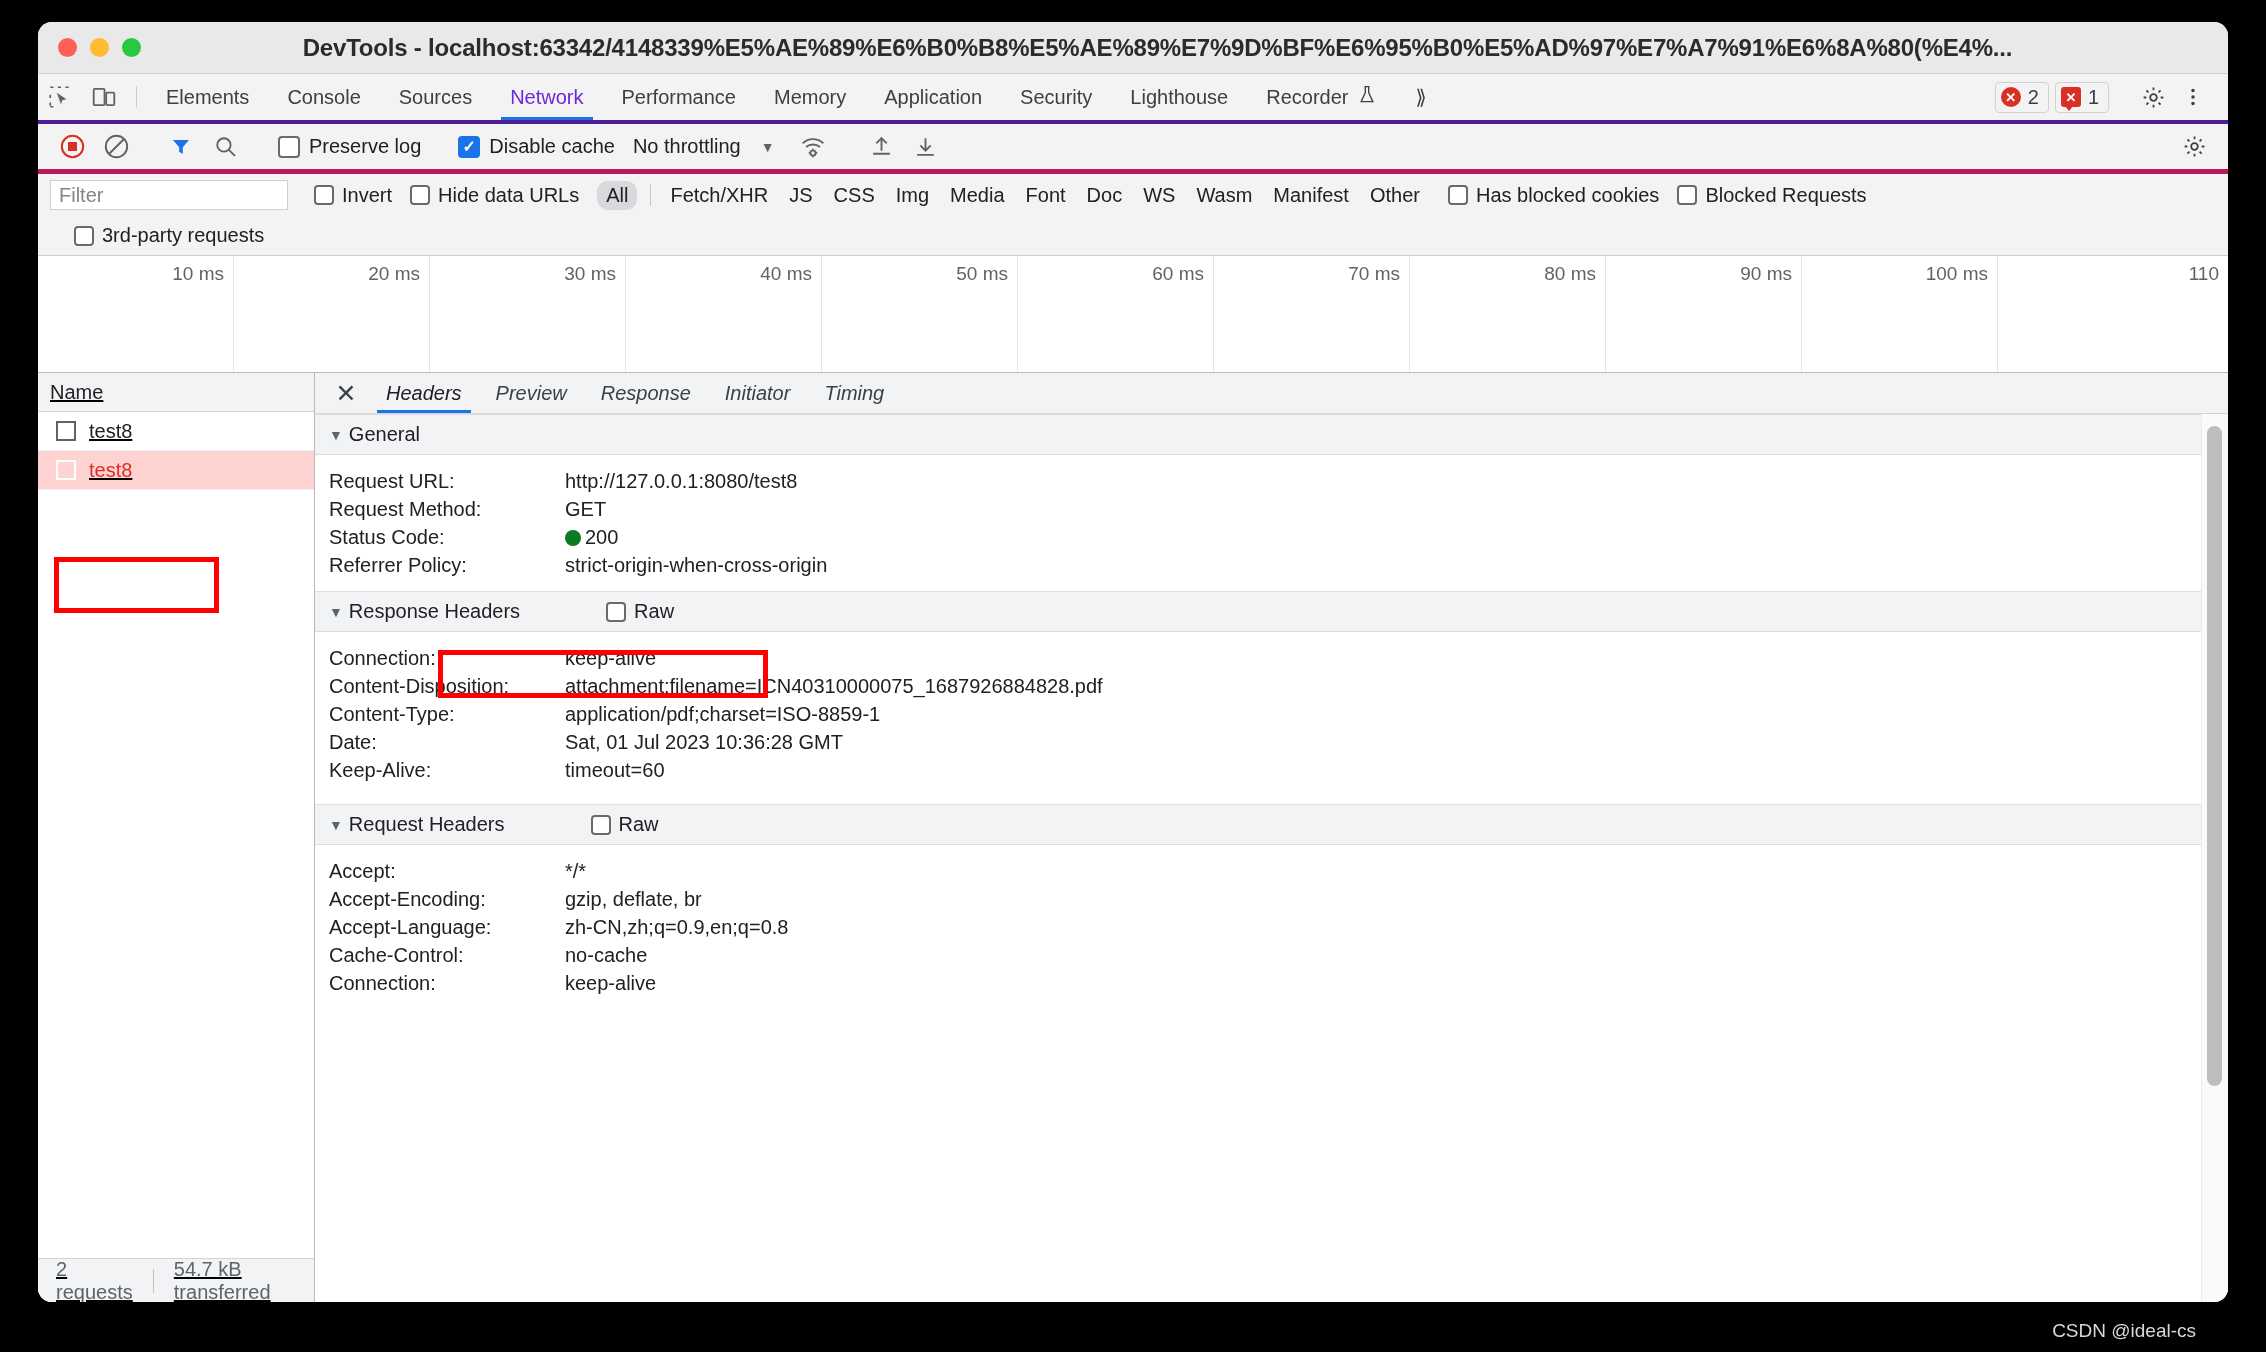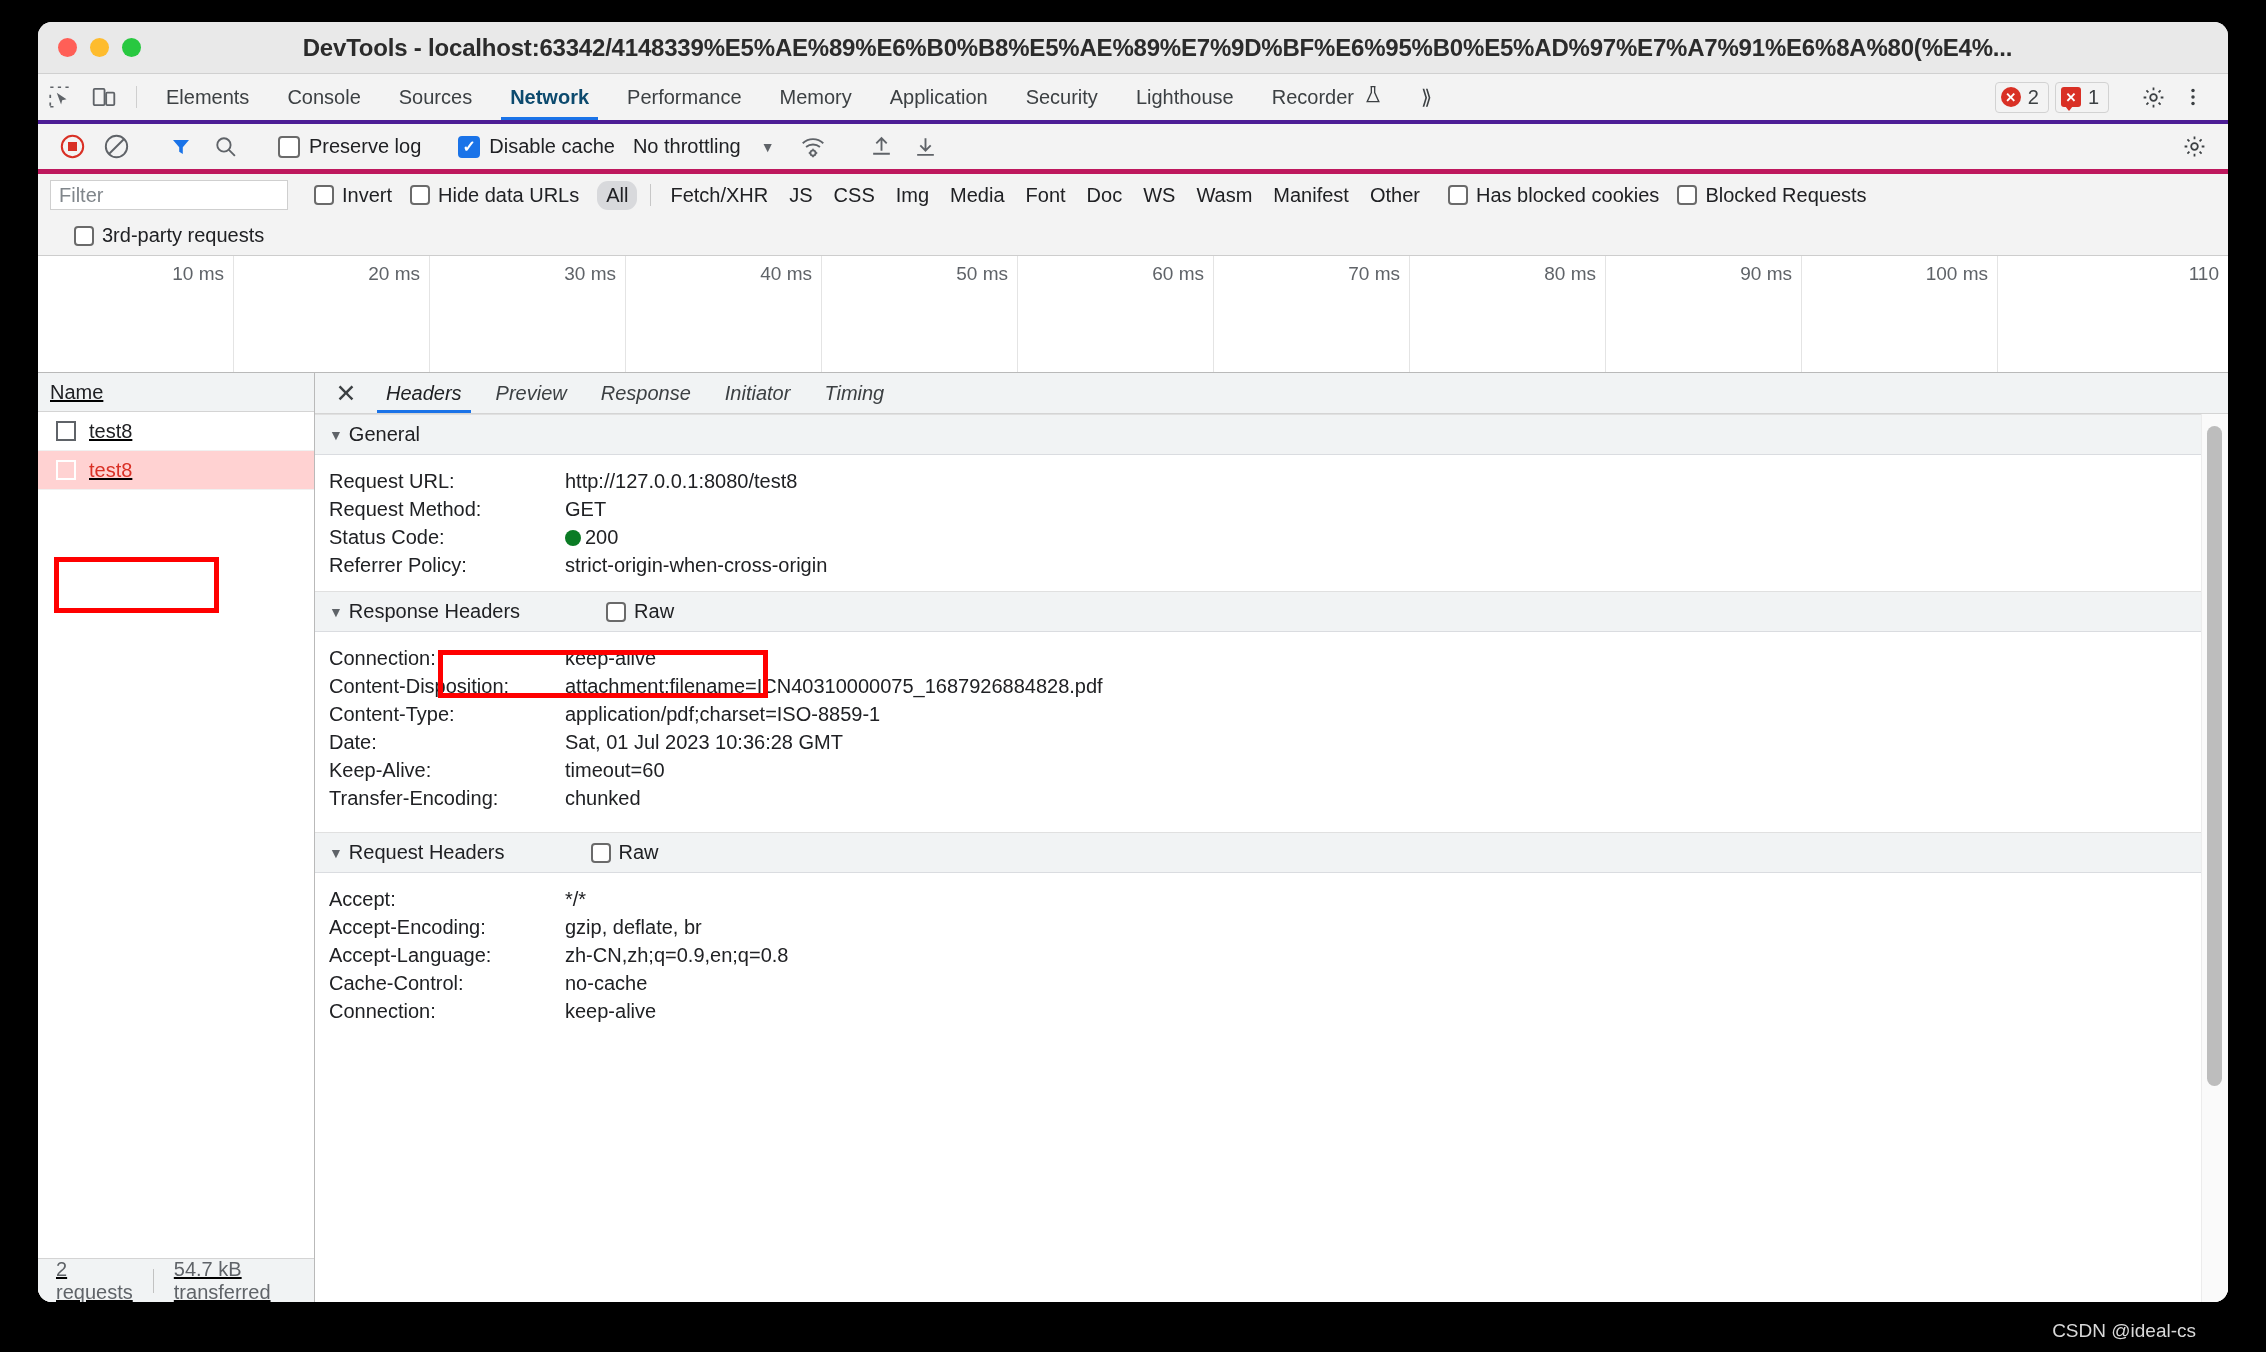--- a/index.html
+++ b/index.html
@@ -66,21 +66,21 @@
   .vsep { width: 1px; background: #cfcfcf; margin: 12px 10px; flex: none; }
   .tab {
     display: flex; align-items: center;
     padding: 0 19px;
     font-size: 20px;
     color: #3c4043;
     white-space: nowrap;
     position: relative;
     cursor: default;
   }
-  .tab.active { color: #0c4a6e; font-weight: bold; }
+  .tab.active { color: #6d28d9; font-weight: normal; }
   .tab.active::after {
     content: "";
     position: absolute; left: 10px; right: 10px; bottom: 0;
     height: 3px; background: #1a73e8;
   }
   .tabbar-right { margin-left: auto; display: flex; align-items: center; padding-right: 16px; gap: 2px; }
   .err-badge {
     display: flex; align-items: center; gap: 7px;
     border: 1px solid #d2d2d2; border-radius: 4px;
     padding: 3px 9px 3px 5px;
@@ -640,24 +640,20 @@
             <span class="v">application/pdf;charset=ISO-8859-1</span>
           </div>
           <div class="hrow">
             <span class="k">Date:</span>
             <span class="v">Sat, 01 Jul 2023 10:36:28 GMT</span>
           </div>
           <div class="hrow">
             <span class="k">Keep-Alive:</span>
             <span class="v">timeout=60</span>
           </div>
-          <div class="hrow">
-            <span class="k">Transfer-Encoding:</span>
-            <span class="v">chunked</span>
-          </div>
           <div class="pad-t" style="height:20px"></div>
 
           <div class="section-head">
             <span class="tri">▼</span>
             <span>Request Headers</span>
             <label class="raw-wrap">
               <span class="chk"></span>
               <span>Raw</span>
             </label>
           </div>

